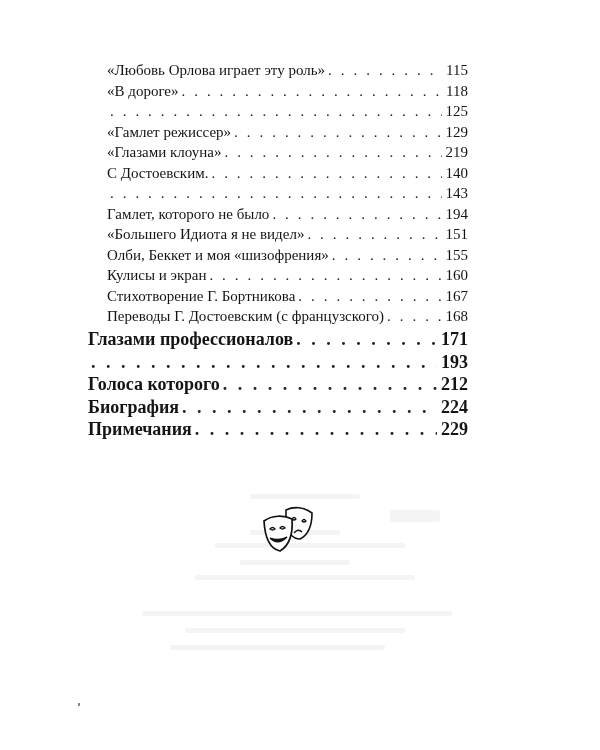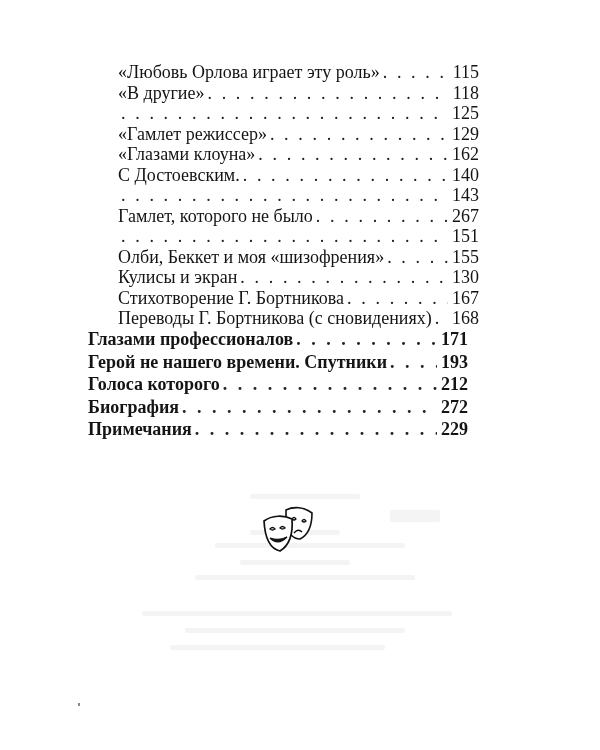--- a/index.html
+++ b/index.html
@@ -1,20 +1,20 @@
 <!DOCTYPE html>
 <html><head>
 <meta charset="utf-8">
 <style>
   html, body { margin:0; padding:0; }
   body { width:600px; height:750px; background:#ffffff; position:relative; overflow:hidden;
          font-family:"Liberation Serif","DejaVu Serif",serif; color:#141414; }
   .toc { position:absolute; left:0; top:0; width:600px; }
   .row { position:absolute; display:flex; align-items:baseline; white-space:nowrap; }
-  .row.sub { left:118px; width:361px; font-size:18px; height:20px; }
+  .row.sub { left:107px; width:361px; font-size:15px; height:20px; }
   .row.main { left:88px; width:380px; font-size:18px; font-weight:bold; height:22px; }
   .title { flex:0 0 auto; }
   .leader { flex:1 1 auto; overflow:hidden; margin:0 4px 0 3px; letter-spacing:0; color:#222; }
   .leader::before { content:". . . . . . . . . . . . . . . . . . . . . . . . . . . . . . . . . . . . . . . . . . . . . . . . . . . . . . . . . . . . . . . ."; letter-spacing:2.6px; }
   .row.main .leader::before { letter-spacing:3px; font-weight:bold; }
   .page { flex:0 0 auto; text-align:right; min-width:20px; }
   .masks { position:absolute; left:260px; top:503px; width:60px; height:54px; }
   .ghost { position:absolute; background:#f4f4f4; height:5px; border-radius:2px; }
   .corner-mark { position:absolute; left:78px; top:703px; width:2px; height:3px; background:#888; }
 </style>
@@ -22,96 +22,96 @@
 <body>
 
 <div class="toc">
 
   <div class="row sub" style="top:62px">
     <span class="title">«Любовь Орлова играет эту роль»</span>
     <span class="leader"></span>
     <span class="page">115</span>
   </div>
   <div class="row sub" style="top:82.5px">
-    <span class="title">«В другие»</span>
+    <span class="title">«В дороге»</span>
     <span class="leader"></span>
     <span class="page">118</span>
   </div>
   <div class="row sub" style="top:103px">
     <span class="leader"></span>
     <span class="page">125</span>
   </div>
   <div class="row sub" style="top:123.5px">
     <span class="title">«Гамлет режиссер»</span>
     <span class="leader"></span>
     <span class="page">129</span>
   </div>
   <div class="row sub" style="top:144px">
     <span class="title">«Глазами клоуна»</span>
     <span class="leader"></span>
-    <span class="page">162</span>
+    <span class="page">219</span>
   </div>
   <div class="row sub" style="top:164.5px">
     <span class="title">С Достоевским.</span>
     <span class="leader"></span>
     <span class="page">140</span>
   </div>
   <div class="row sub" style="top:185px">
     <span class="leader"></span>
     <span class="page">143</span>
   </div>
   <div class="row sub" style="top:205.5px">
     <span class="title">Гамлет, которого не было</span>
     <span class="leader"></span>
-    <span class="page">267</span>
+    <span class="page">194</span>
   </div>
   <div class="row sub" style="top:226px">
+    <span class="title">«Большего Идиота я не видел»</span>
     <span class="leader"></span>
     <span class="page">151</span>
   </div>
   <div class="row sub" style="top:246.5px">
     <span class="title">Олби, Беккет и моя «шизофрения»</span>
     <span class="leader"></span>
     <span class="page">155</span>
   </div>
   <div class="row sub" style="top:267px">
     <span class="title">Кулисы и экран</span>
     <span class="leader"></span>
-    <span class="page">130</span>
+    <span class="page">160</span>
   </div>
   <div class="row sub" style="top:287.5px">
     <span class="title">Стихотворение Г. Бортникова</span>
     <span class="leader"></span>
     <span class="page">167</span>
   </div>
   <div class="row sub" style="top:308px">
-    <span class="title">Переводы Г. Бортникова (с сновидениях)</span>
+    <span class="title">Переводы Г. Достоевским (с французского)</span>
     <span class="leader"></span>
     <span class="page">168</span>
   </div>
 
   <div class="row main" style="top:329px">
     <span class="title">Глазами профессионалов</span>
     <span class="leader"></span>
     <span class="page">171</span>
   </div>
   <div class="row main" style="top:351.5px">
-    <span class="title">Герой не нашего времени. Спутники</span>
     <span class="leader"></span>
     <span class="page">193</span>
   </div>
   <div class="row main" style="top:374px">
     <span class="title">Голоса которого</span>
     <span class="leader"></span>
     <span class="page">212</span>
   </div>
   <div class="row main" style="top:396.5px">
     <span class="title">Биография</span>
     <span class="leader"></span>
-    <span class="page">272</span>
+    <span class="page">224</span>
   </div>
   <div class="row main" style="top:419px">
     <span class="title">Примечания</span>
     <span class="leader"></span>
     <span class="page">229</span>
   </div>
 </div>
 
 <div>
   <div class="ghost" style="left:250px;top:494px;width:110px;"></div>

